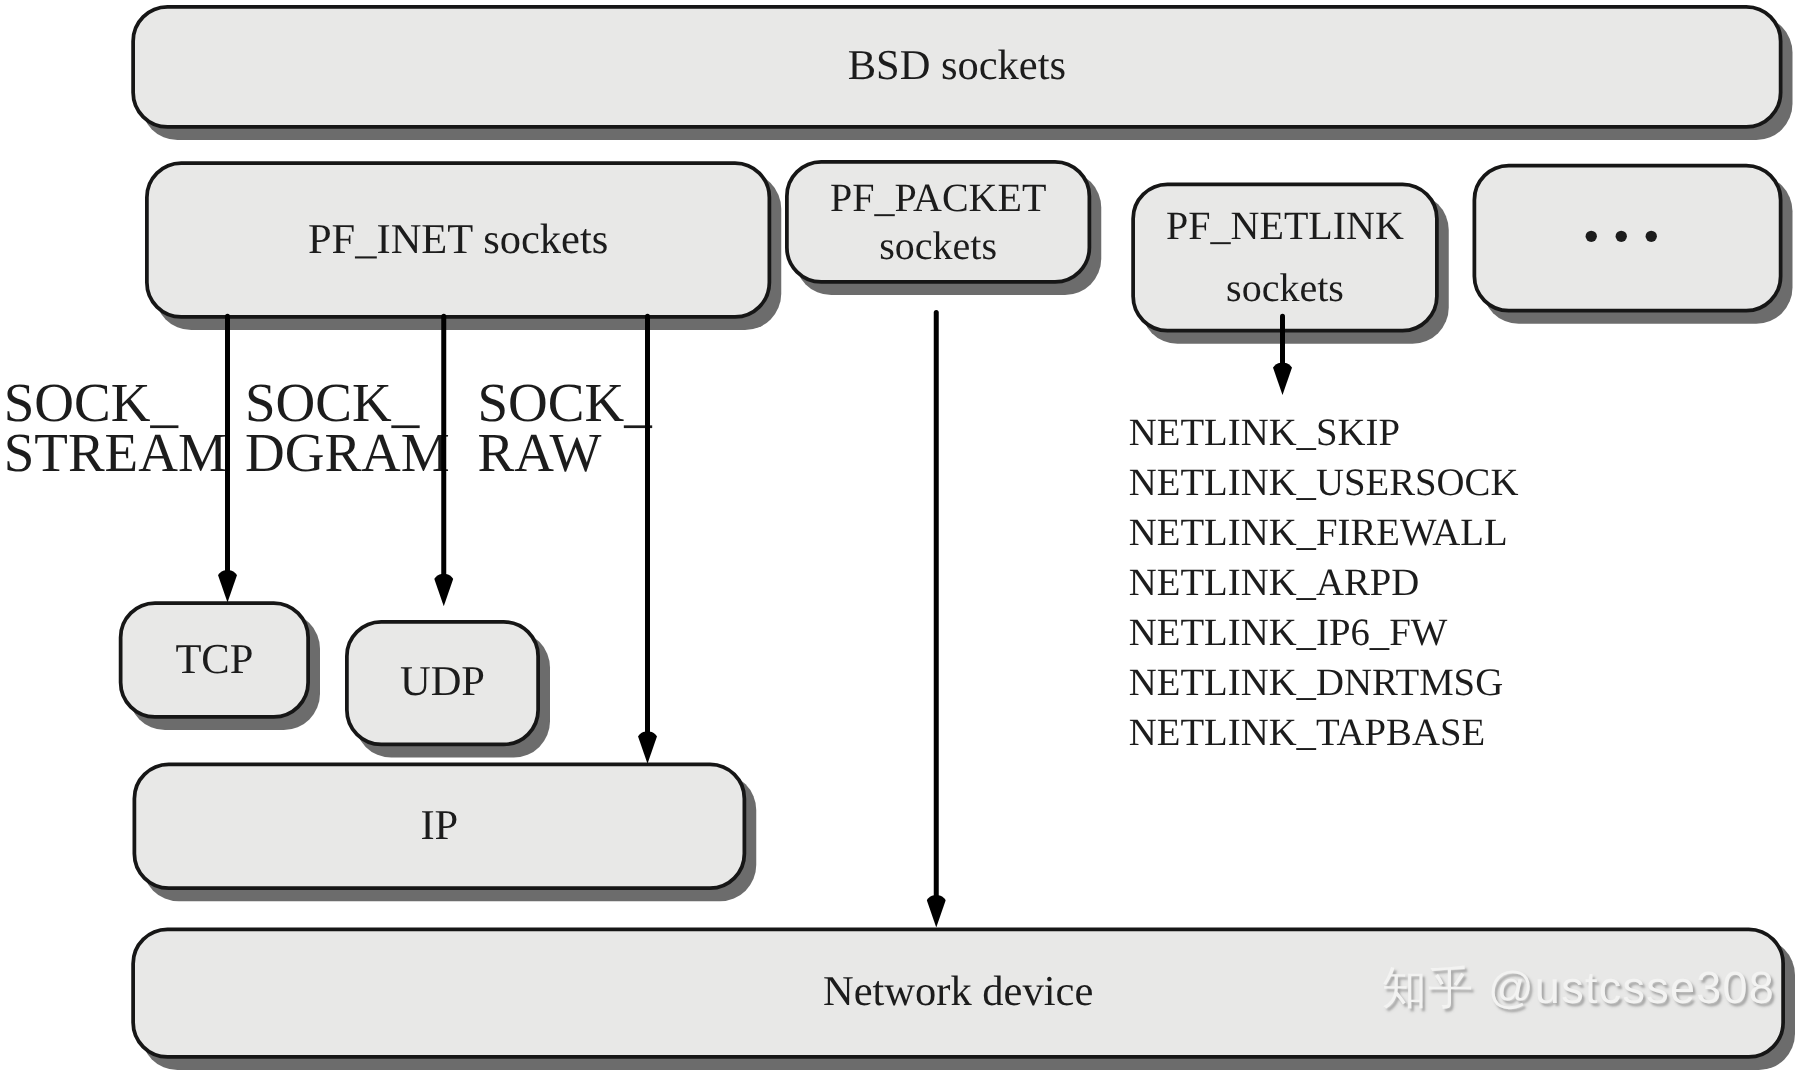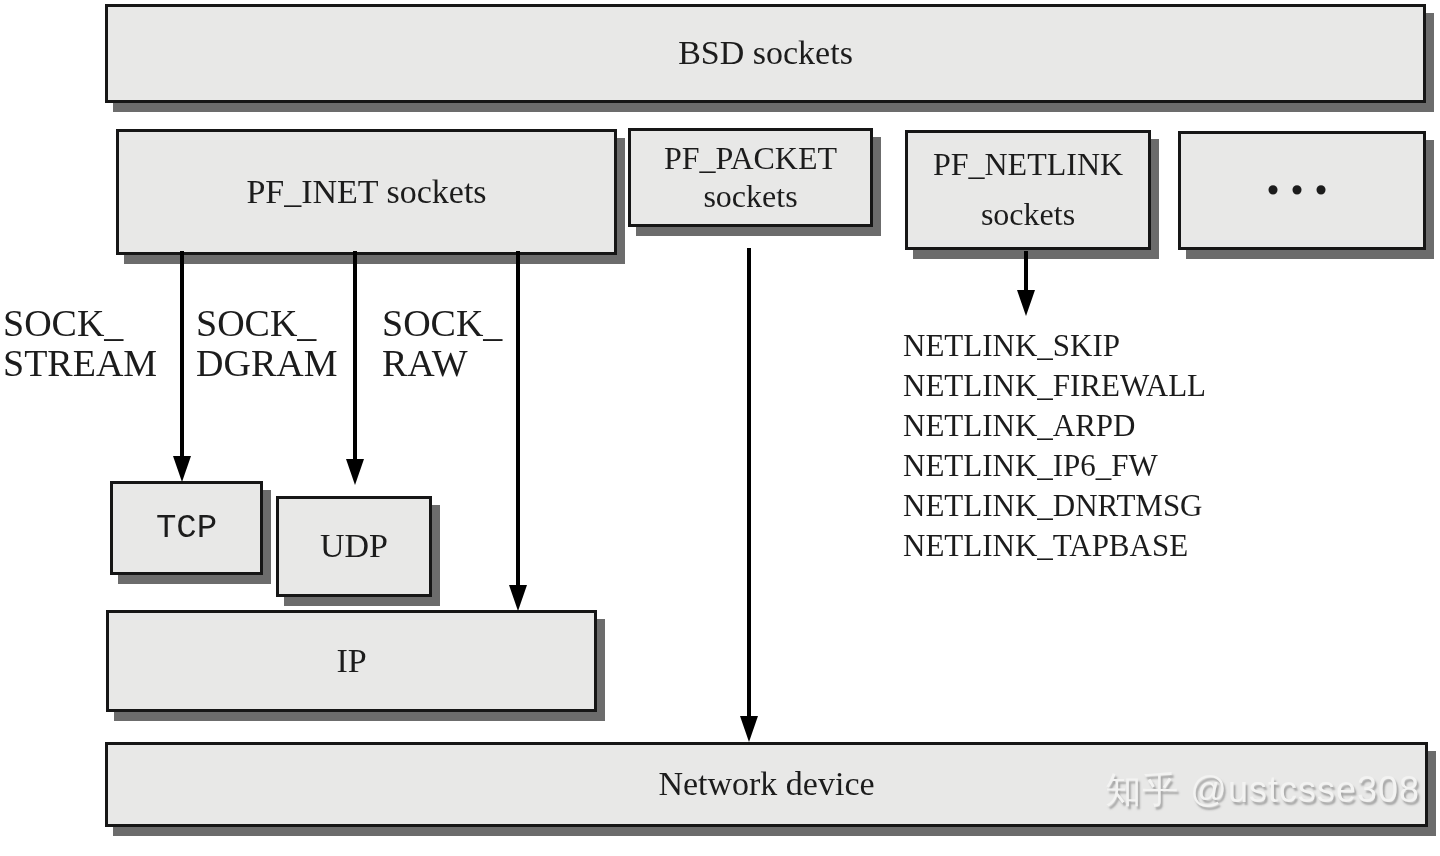--- a/index.html
+++ b/index.html
@@ -4,21 +4,21 @@
 <style>
   :root{
     --box-fill:#e8e8e7;
     --box-border:#161616;
     --shadow:#6c6c6c;
     --arrow:#000000;
     --text:#1c1c1c;
     --watermark-text:#f3f3f2;
     --background:#ffffff;
   }
-  *{margin:0;padding:0;box-sizing:border-box;}
+  *{margin:0;padding:0;box-sizing:border-box;border-radius:29px;}
   html,body{background:#fff;}
   #canvas{
     position:relative;
     width:1440px;height:856px;
     background:var(--background);
     overflow:hidden;
     font-family:"Liberation Serif","DejaVu Serif",serif;
     color:var(--text);
   }
   .box{
@@ -53,21 +53,21 @@
     position:absolute;bottom:0;left:50%;
     transform:translateX(-50%);
     width:0;height:0;
     border-left:9px solid transparent;
     border-right:9px solid transparent;
     border-top:26px solid var(--arrow);
   }
   
   .sock-label{
     position:absolute;
-    font-size:38px;
+    font-size:44px;
     line-height:40px;
     white-space:nowrap;
   }
   .netlink-list{
     position:absolute;
     left:903px;top:326px;
     font-size:31px;
     line-height:40px;
     white-space:nowrap;
   }
@@ -82,26 +82,26 @@
     color:var(--watermark-text);
     text-shadow:2px 3px 2px rgba(110,110,110,0.55);
     white-space:nowrap;
     z-index:5;
     letter-spacing:1px;
   }
   
   #box-bsd      {left:105px;top:4px;  width:1321px;height:99px;}
   #box-pf-inet  {left:116px;top:129px;width:501px; height:126px;}
   #box-pf-packet{left:628px;top:128px;width:245px; height:99px;}
-  #box-pf-netlink{left:905px;top:130px;width:246px;height:120px;gap:12px;}
+  #box-pf-netlink{left:905px;top:146px;width:246px;height:120px;gap:12px;}
   #box-others   {left:1178px;top:131px;width:248px;height:119px;}
-  #box-tcp      {left:110px;top:481px;width:153px; height:94px;font-family:Liberation Mono, monospace;}
+  #box-tcp      {left:95px;top:481px;width:153px; height:94px;}
   #box-udp      {left:276px;top:484px;width:156px; height:101px;margin-top:12px;}
   #box-ip       {left:106px;top:610px;width:491px; height:102px;}
-  #box-netdev   {left:105px;top:742px;width:1323px;height:85px;}
+  #box-netdev   {left:105px;top:742px;width:1323px;height:105px;}
   
   #arrow-stream {left:173px;top:251px;height:231px;}
   #arrow-dgram  {left:346px;top:251px;height:234px;}
   #arrow-raw    {left:509px;top:251px;height:360px;}
   #arrow-packet {left:740px;top:248px;height:494px;}
   #arrow-netlink{left:1017px;top:251px;height:65px;}
   
   #label-stream{left:3px;top:303px;}
   #label-dgram {left:196px;top:303px;}
   #label-raw   {left:382px;top:303px;}
@@ -178,20 +178,21 @@
     <div>SOCK_</div>
     <div>DGRAM</div>
   </div>
   <div class="sock-label" id="label-raw">
     <div>SOCK_</div>
     <div>RAW</div>
   </div>
 
   <div class="netlink-list">
     <div>NETLINK_SKIP</div>
+    <div>NETLINK_USERSOCK</div>
     <div>NETLINK_FIREWALL</div>
     <div>NETLINK_ARPD</div>
     <div>NETLINK_IP6_FW</div>
     <div>NETLINK_DNRTMSG</div>
     <div>NETLINK_TAPBASE</div>
   </div>
 
   <div class="watermark">知乎 @ustcsse308</div>
 
 </div>

